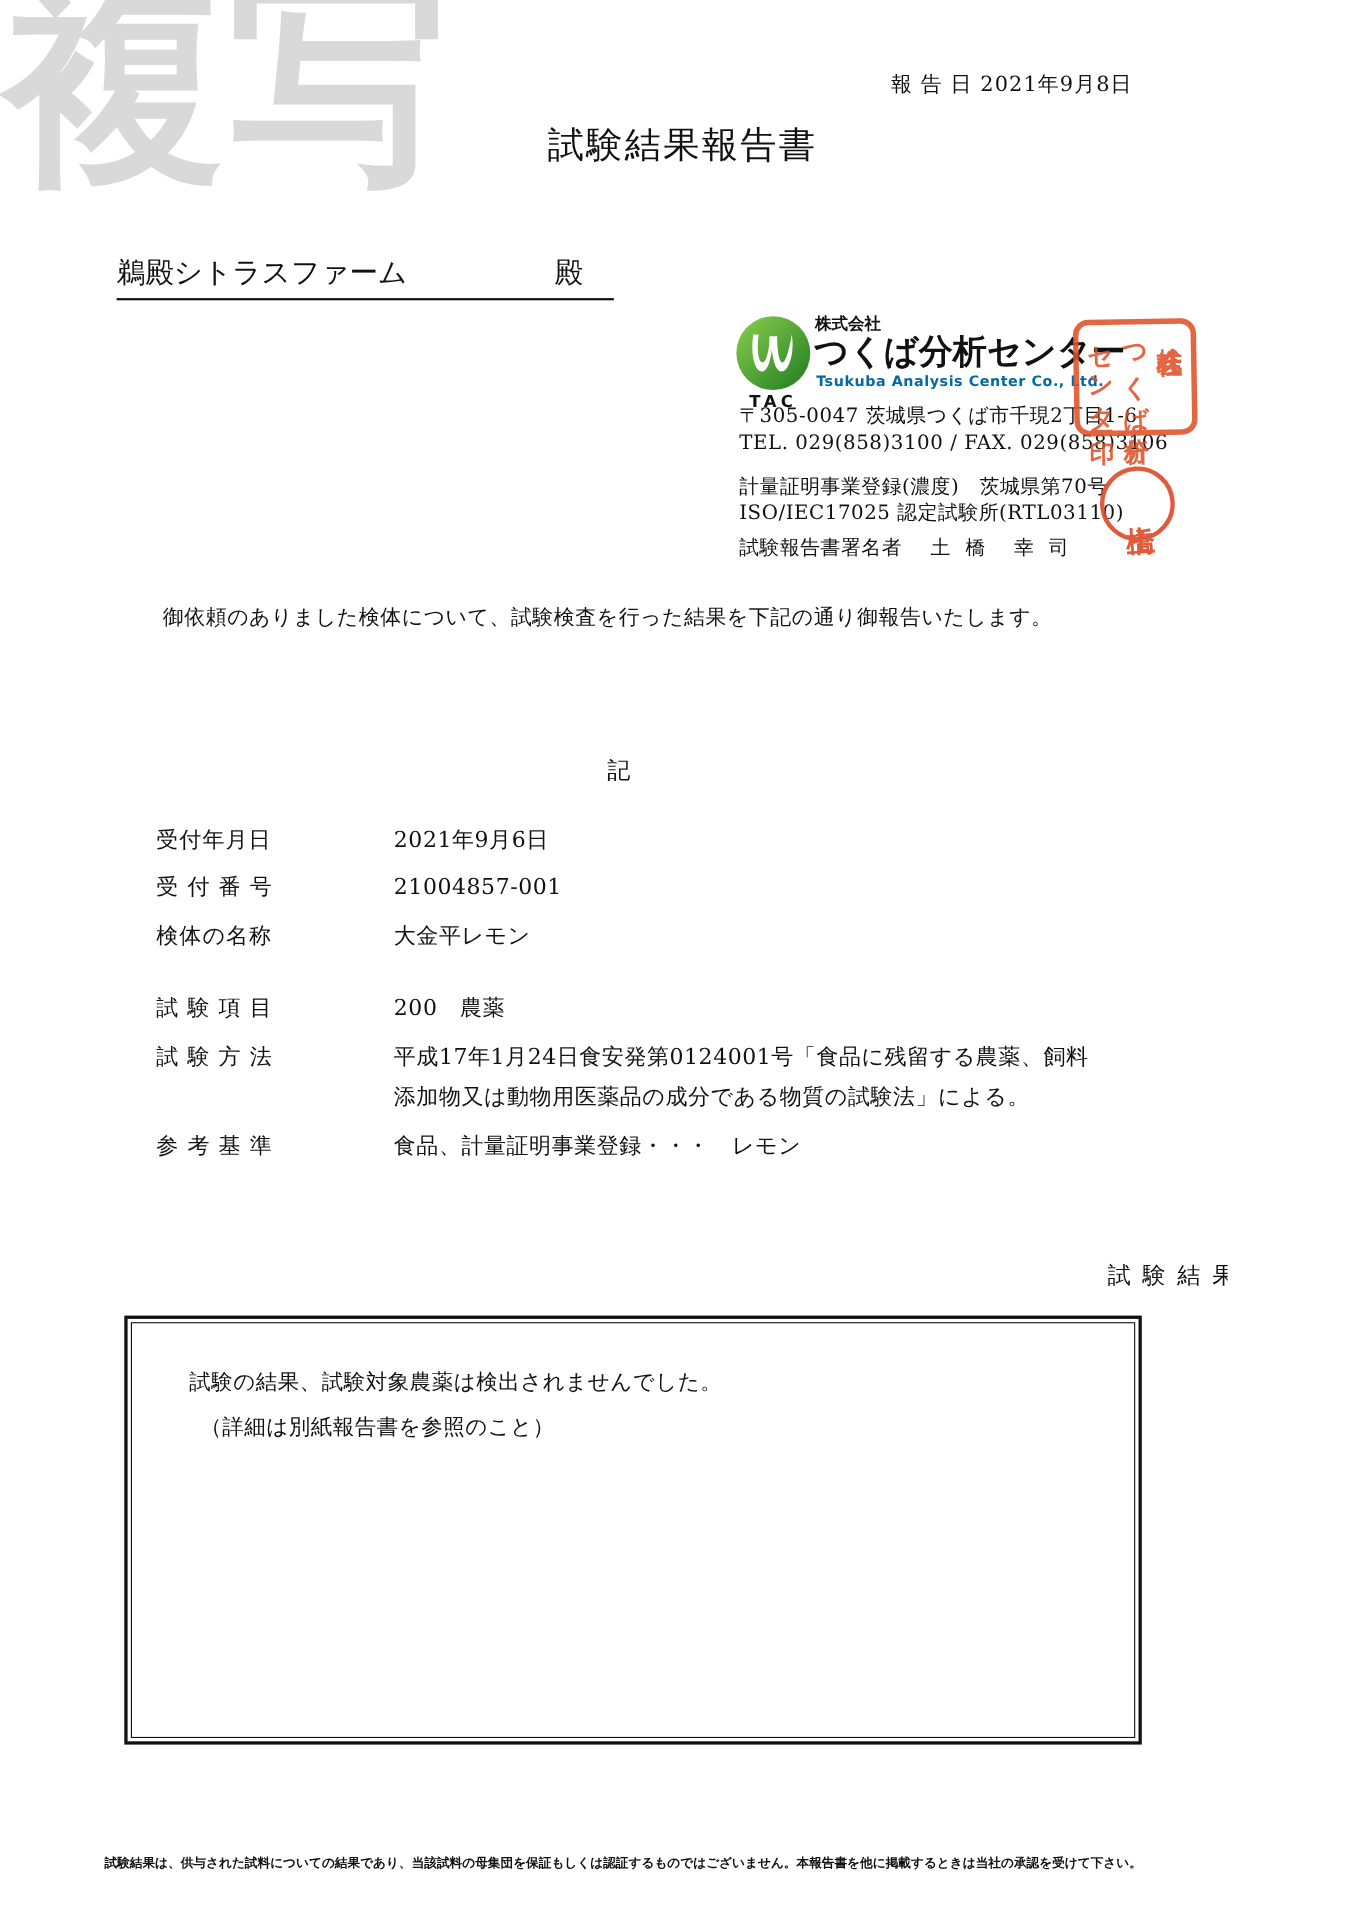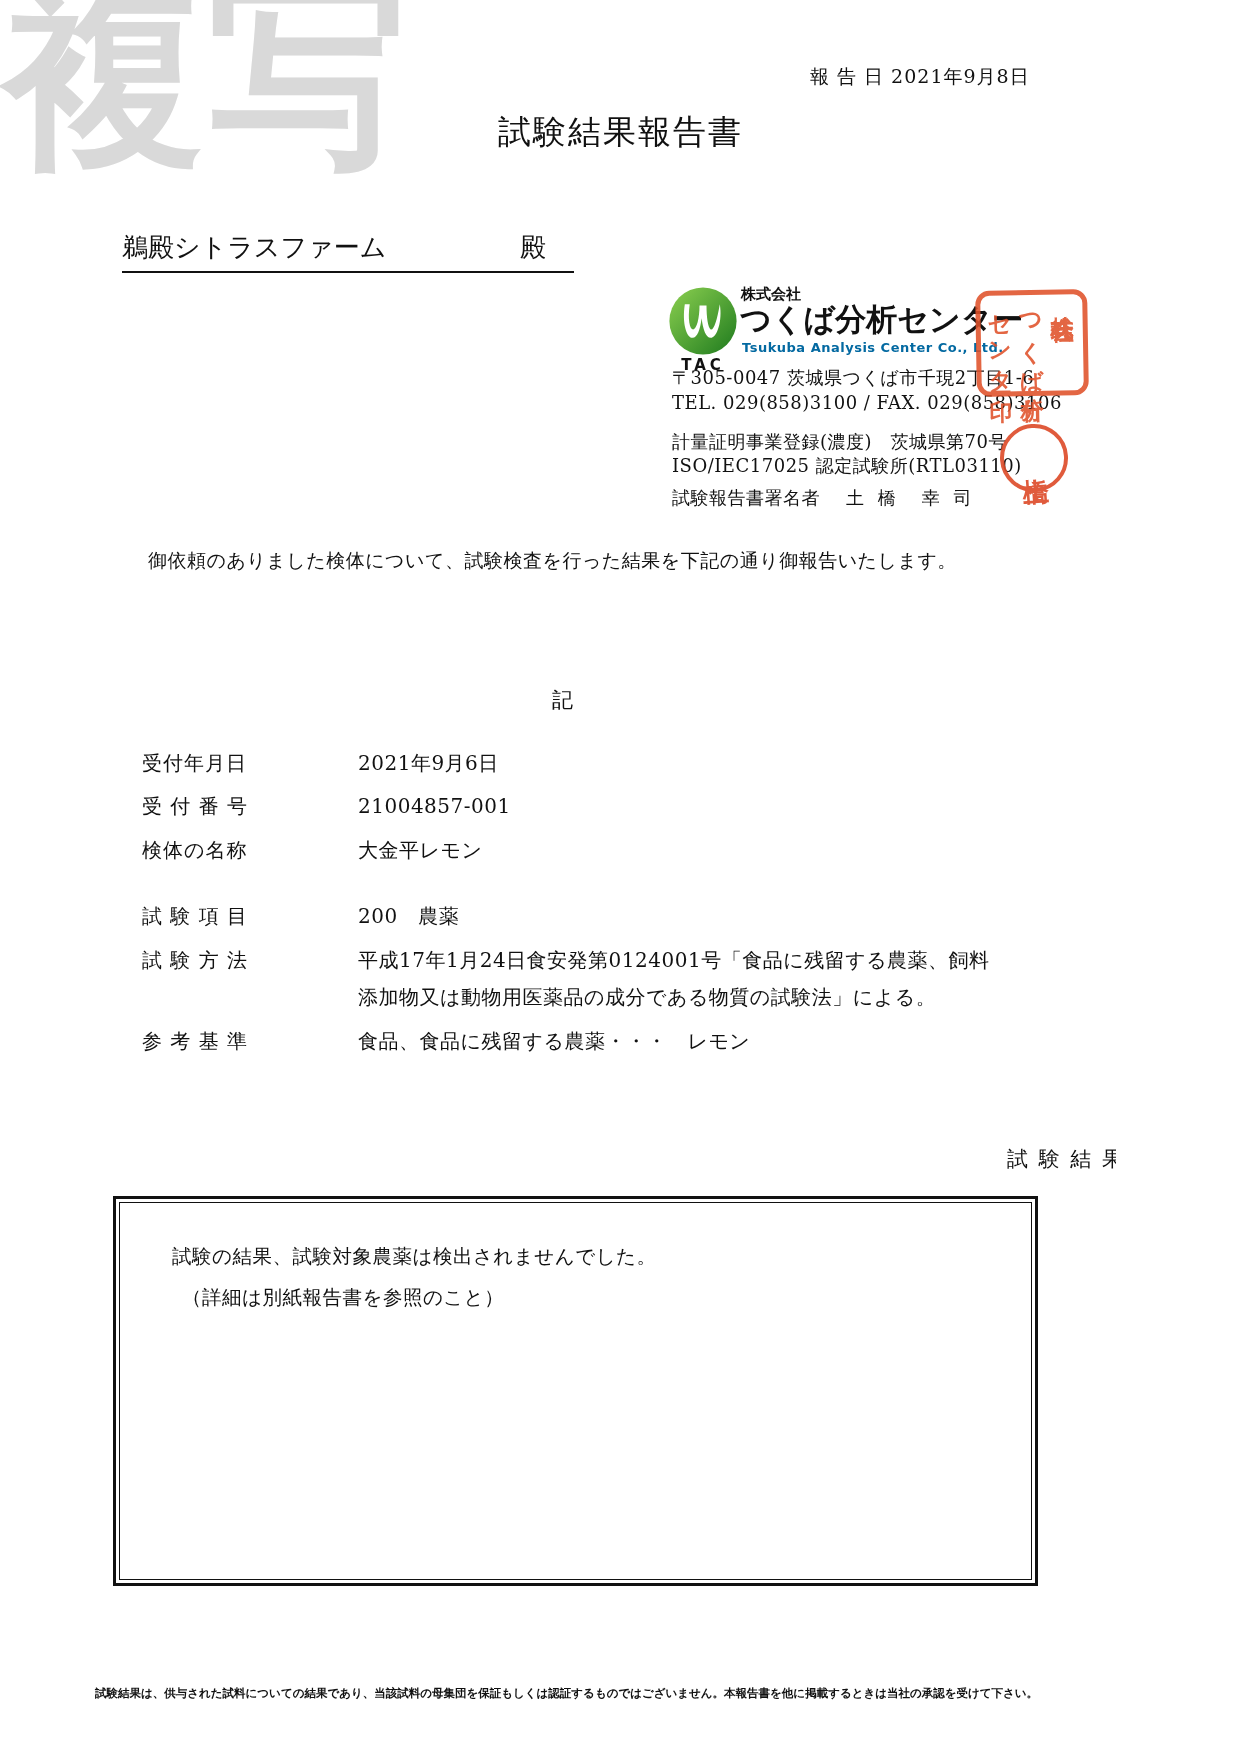--- a/index.html
+++ b/index.html
@@ -21,21 +21,21 @@
     color:#d9d9d9;letter-spacing:4px;
     user-select:none;z-index:0;
   }
 
   
   .report-date{left:810px;top:64px;font-size:19px;letter-spacing:1px;z-index:2;}
   .doc-title{left:0;top:110px;width:1241px;text-align:center;font-size:33px;letter-spacing:2px;z-index:2;}
 
   
   .addressee{
-    left:122px;top:230px;width:452px;
+    left:106px;top:230px;width:452px;
     border-bottom:2px solid #111;
     padding-bottom:6px;
     display:flex;align-items:flex-end;
     font-size:26px;z-index:2;
   }
   .addressee .honorific{margin-left:auto;margin-right:28px;}
 
   
   .logo-circle{left:668px;top:286px;width:70px;height:70px;z-index:2;}
   .logo-acronym{
@@ -179,21 +179,21 @@
     <span class="flabel">検体の名称</span><span class="fvalue">大金平レモン</span>
   </div>
   <div class="abs field-row row-item">
     <span class="flabel">試 験 項 目</span><span class="fvalue">200　農薬</span>
   </div>
   <div class="abs field-row row-method">
     <span class="flabel">試 験 方 法</span><span class="fvalue">平成17年1月24日食安発第0124001号「食品に残留する農薬、飼料</span>
   </div>
   <div class="abs method-line2">添加物又は動物用医薬品の成分である物質の試験法」による。</div>
   <div class="abs field-row row-ref">
-    <span class="flabel">参 考 基 準</span><span class="fvalue">食品、食品に残留する農薬・・・　レモン</span>
+    <span class="flabel">参 考 基 準</span><span class="fvalue">食品、計量証明事業登録・・・　レモン</span>
   </div>
 
   <div class="abs result-heading">試 験 結 果</div>
 
   <div class="abs result-box-outer">
     <div class="result-box-inner">
       <div class="result-line1">試験の結果、試験対象農薬は検出されませんでした。</div>
       <div class="result-line2">（詳細は別紙報告書を参照のこと）</div>
     </div>
   </div>

